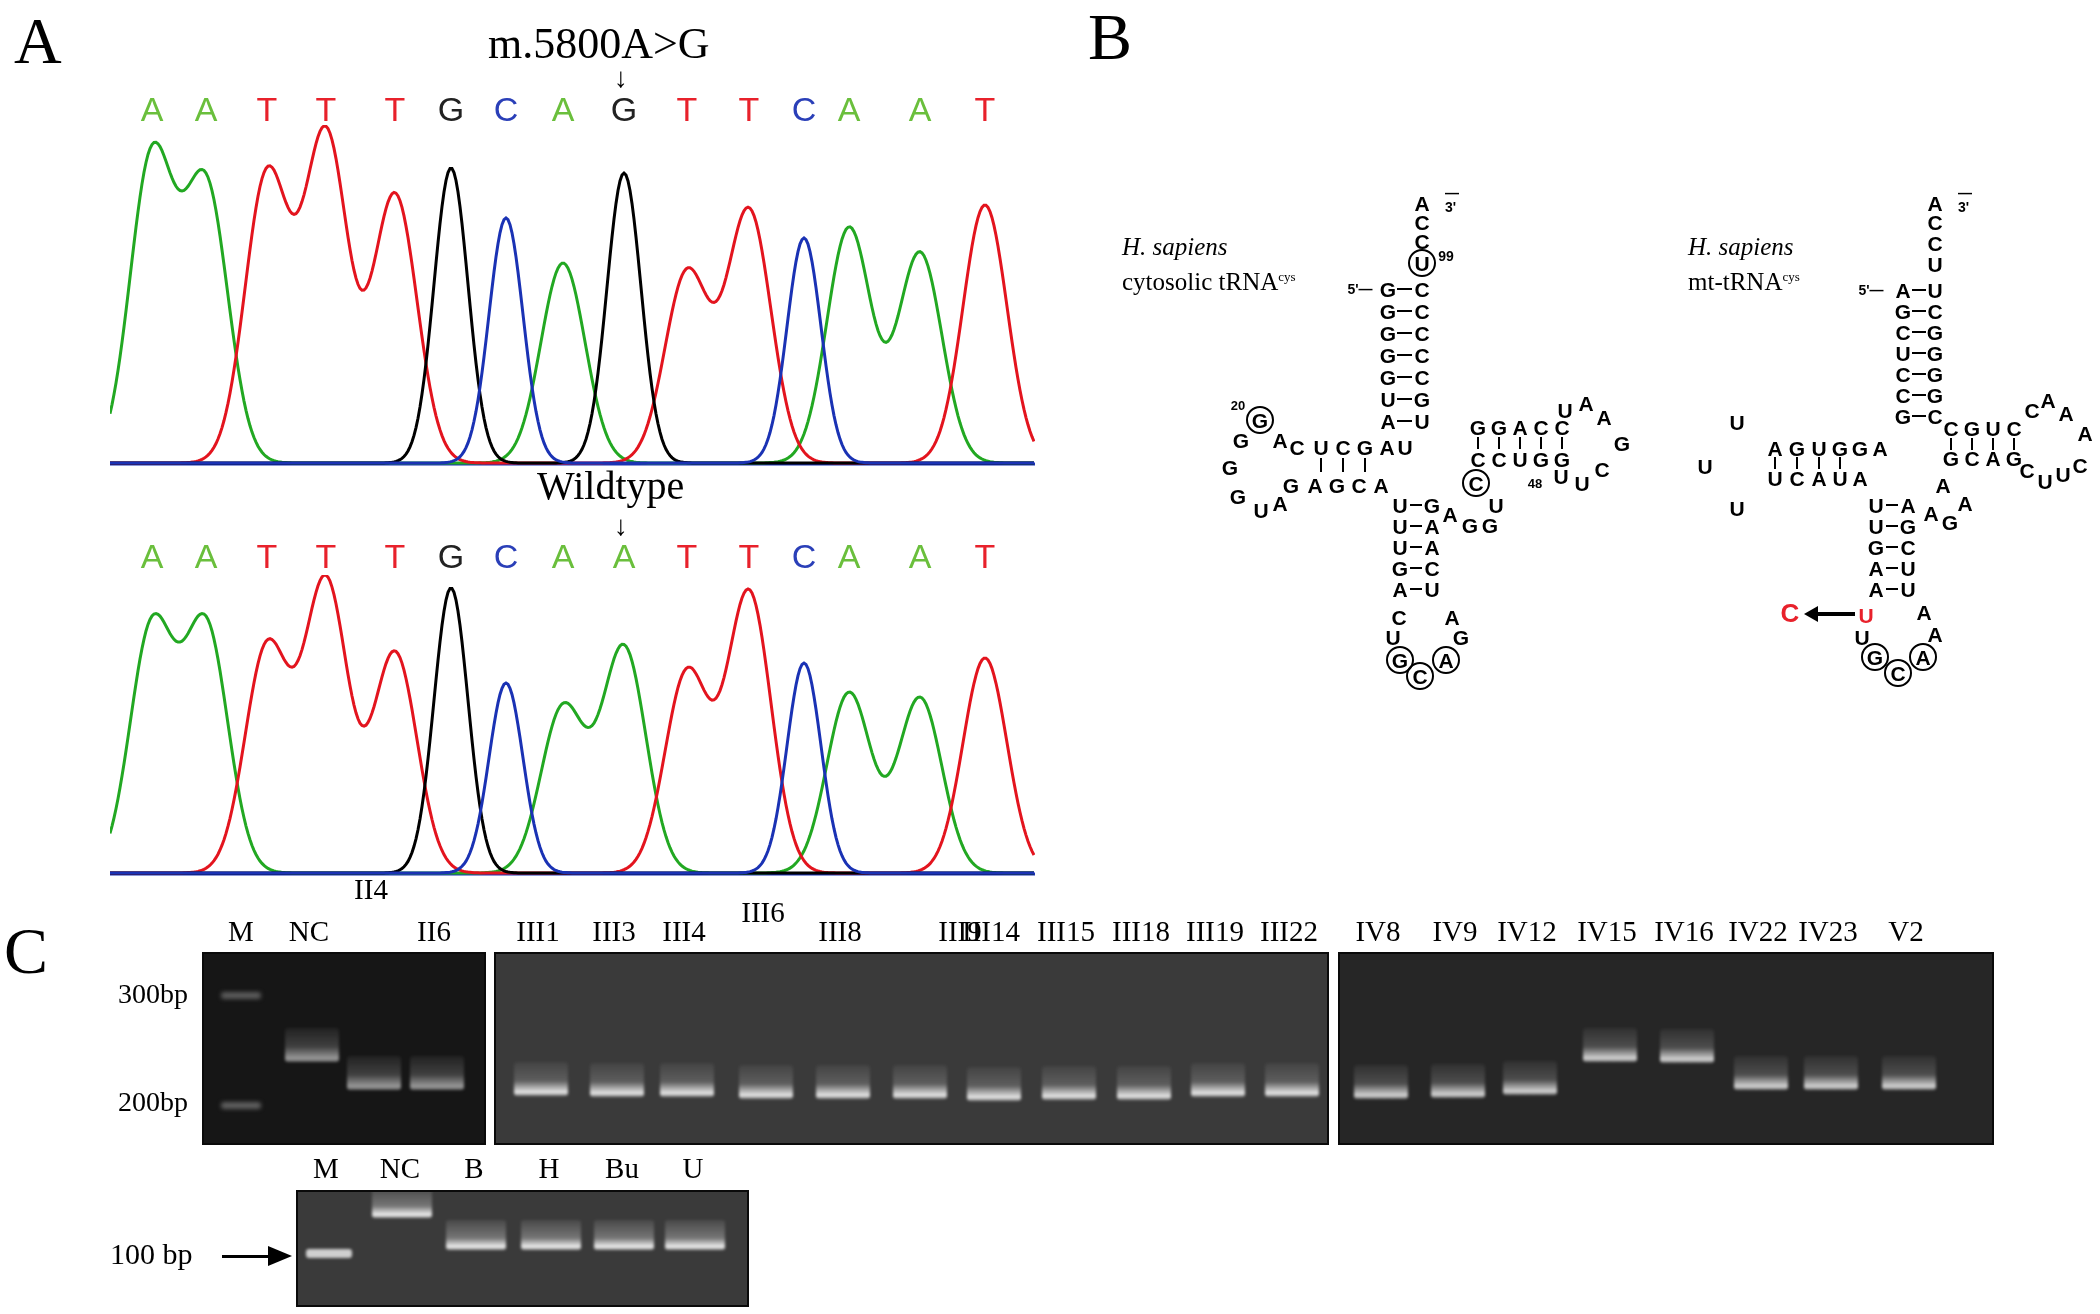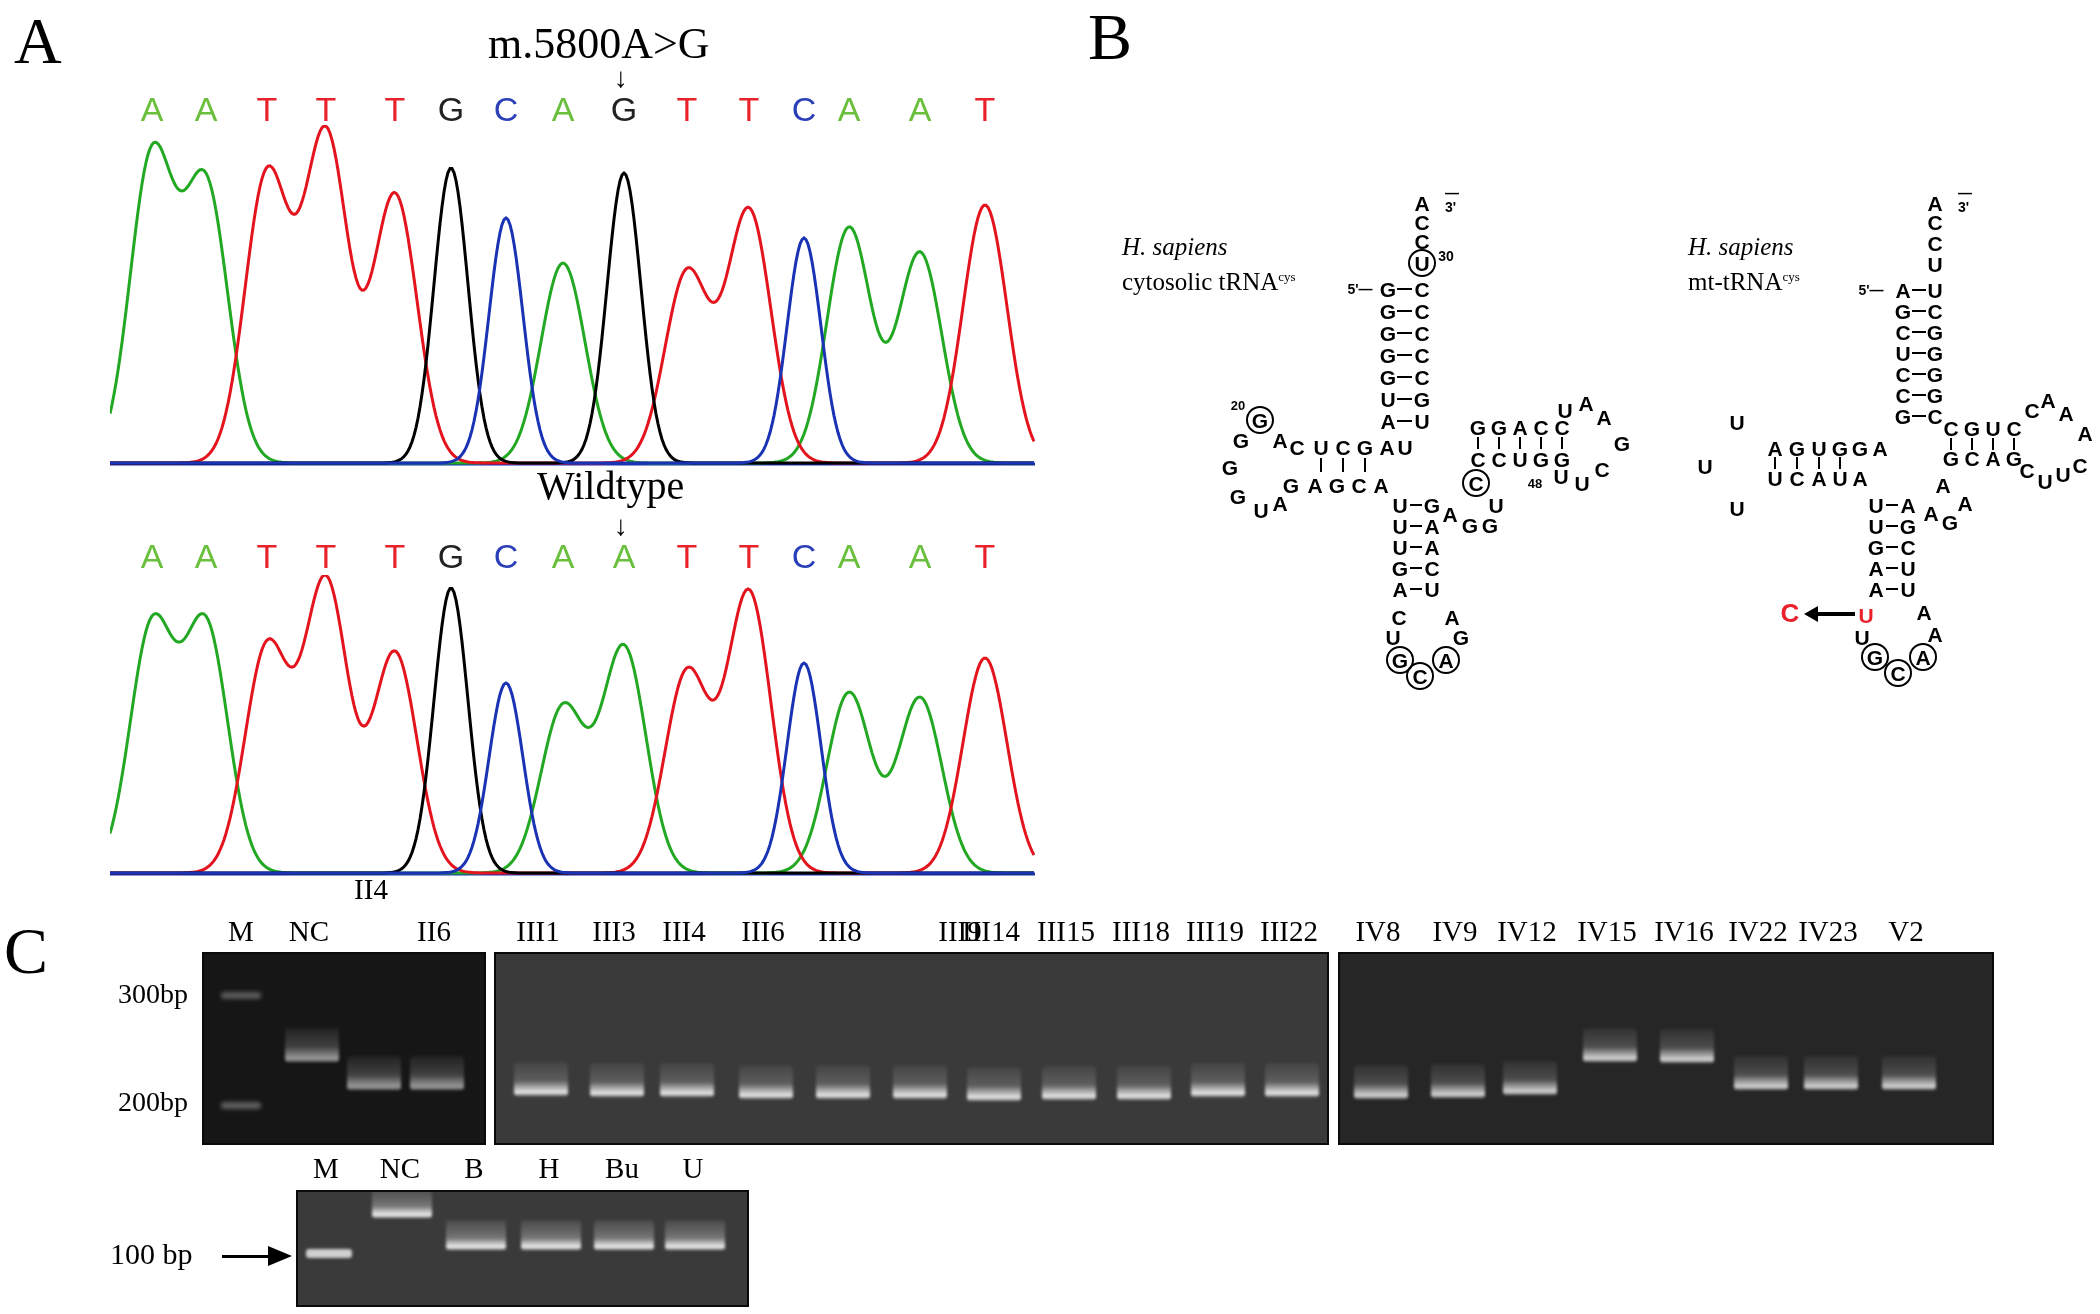--- a/index.html
+++ b/index.html
@@ -91,21 +91,21 @@
   <div style="font-style:italic;">H. sapiens</div>
   <div><span>mt-tRNA</span><sup style="font-size:13px;">cys</sup></div>
 </div>
 
 <div id="trna-cyto" class="trna" style="left:0;top:0;">
     <div class="nt" style="left: 1422px; top: 203px;">A</div>
     <div class="nt" style="left: 1452px; top: 200px; font-size: 14px;">— 3'</div>
     <div class="nt" style="left: 1422px; top: 222px;">C</div>
     <div class="nt" style="left: 1422px; top: 241px;">C</div>
     <div class="nt circ" style="left: 1422px; top: 263px;">U</div>
-    <div class="nt" style="left: 1446px; top: 256px; font-size: 14px;">30</div>
+    <div class="nt" style="left: 1446px; top: 256px; font-size: 14px;">99</div>
     <div class="nt" style="left: 1360px; top: 289px; font-size: 14px;">5'—</div>
     <div class="nt" style="left: 1388px; top: 289px;">G</div>
     <div class="nt" style="left: 1422px; top: 289px;">C</div>
     <div class="nt" style="left: 1388px; top: 311px;">G</div>
     <div class="nt" style="left: 1422px; top: 311px;">C</div>
     <div class="nt" style="left: 1388px; top: 333px;">G</div>
     <div class="nt" style="left: 1422px; top: 333px;">C</div>
     <div class="nt" style="left: 1388px; top: 355px;">G</div>
     <div class="nt" style="left: 1422px; top: 355px;">C</div>
     <div class="nt" style="left: 1388px; top: 377px;">G</div>
@@ -297,21 +297,21 @@
 <div class="size-label" style="left:118px;top:1086px;">200bp</div>
 
 <div id="gel-labels">
     <div class="lane-label" style="left: 241px; top: 915px;">M</div>
     <div class="lane-label" style="left: 309px; top: 915px;">NC</div>
     <div class="lane-label" style="left: 371px; top: 873px;">II4</div>
     <div class="lane-label" style="left: 434px; top: 915px;">II6</div>
     <div class="lane-label" style="left: 538px; top: 915px;">III1</div>
     <div class="lane-label" style="left: 614px; top: 915px;">III3</div>
     <div class="lane-label" style="left: 684px; top: 915px;">III4</div>
-    <div class="lane-label" style="left: 763px; top: 915px; font-family: Liberation Serif, serif;">III6</div>
+    <div class="lane-label" style="left: 763px; top: 896px; font-family: Liberation Serif, serif;">III6</div>
     <div class="lane-label" style="left: 840px; top: 915px;">III8</div>
     <div class="lane-label" style="left: 917px; top: 915px; margin-left: 43px;">III9</div>
     <div class="lane-label" style="left: 991px; top: 915px;">III14</div>
     <div class="lane-label" style="left: 1066px; top: 915px;">III15</div>
     <div class="lane-label" style="left: 1141px; top: 915px;">III18</div>
     <div class="lane-label" style="left: 1215px; top: 915px;">III19</div>
     <div class="lane-label" style="left: 1289px; top: 915px;">III22</div>
     <div class="lane-label" style="left: 1378px; top: 915px;">IV8</div>
     <div class="lane-label" style="left: 1455px; top: 915px;">IV9</div>
     <div class="lane-label" style="left: 1527px; top: 915px;">IV12</div>

